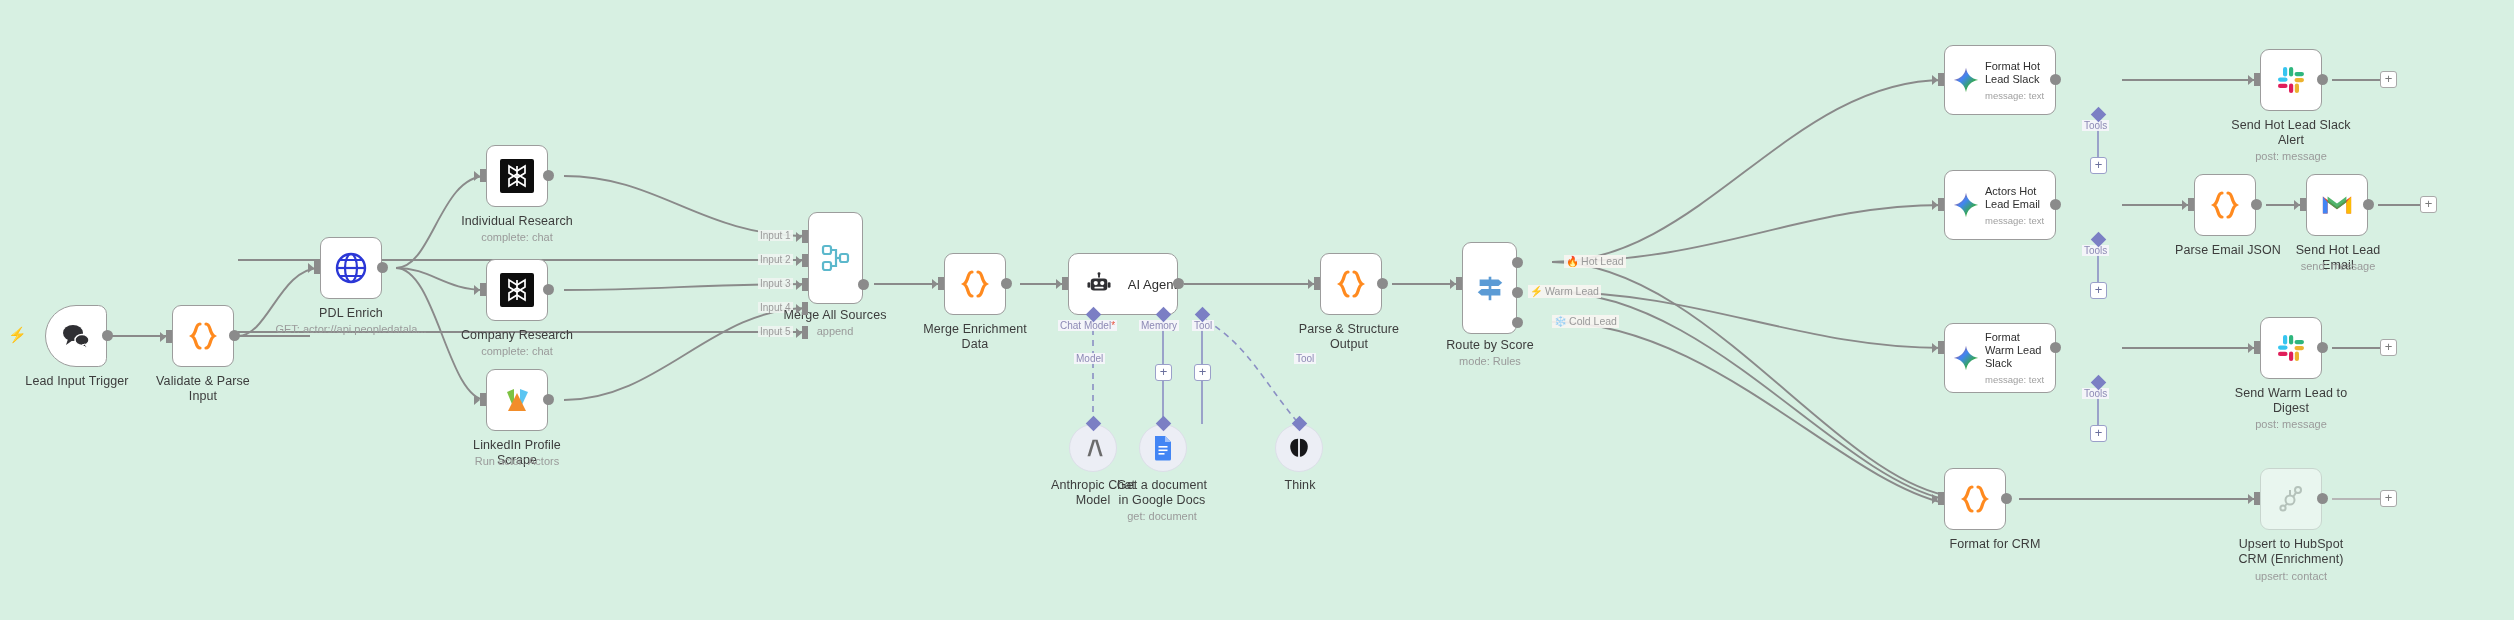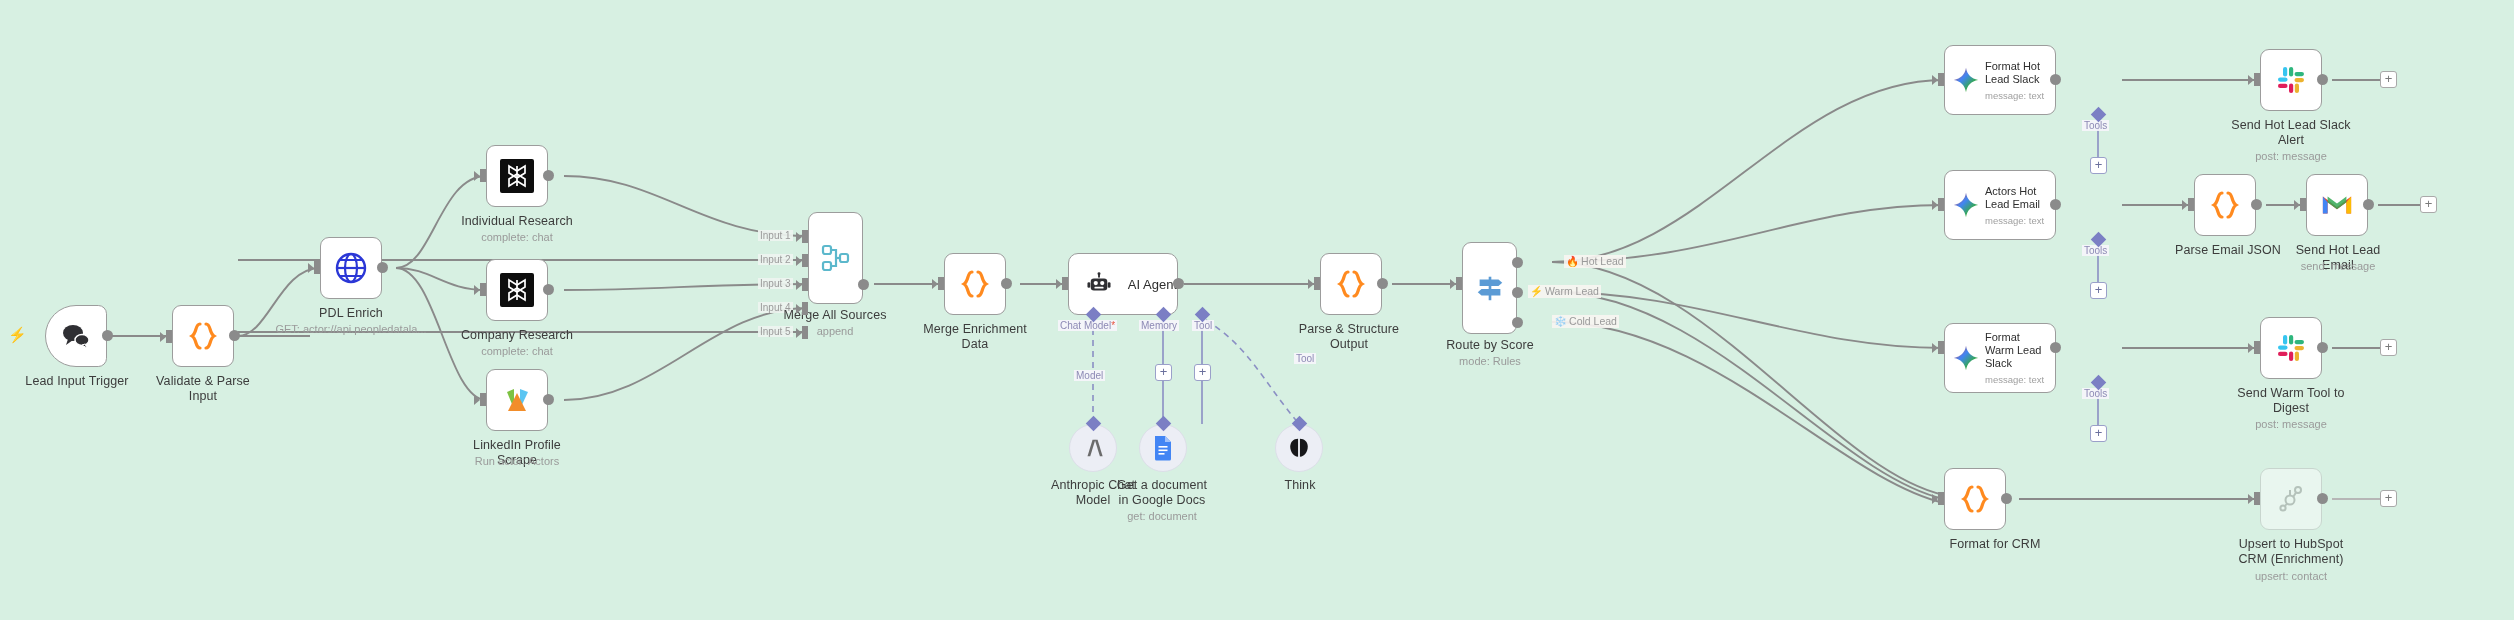--- a/index.html
+++ b/index.html
@@ -398,21 +398,21 @@
   <div class="port-diamond" style="left:1088px; top:309px;"></div>
   <div class="port-diamond" style="left:1158px; top:309px;"></div>
   <div class="port-diamond" style="left:1197px; top:309px;"></div>
 
   <div class="clabel" style="left:1058px; top:320px;">
     <span>Chat Model</span><span class="req">*</span>
   </div>
   <div class="clabel" style="left:1139px; top:320px;">Memory</div>
   <div class="clabel" style="left:1192px; top:320px;">Tool</div>
 
-  <div class="clabel" style="left:1074px; top:370px;">Model</div>
+  <div class="clabel" style="left:1074px; top:353px;">Model</div>
   <div class="clabel" style="left:1294px; top:353px;">Tool</div>
 
   <div class="plus" style="left:1155px; top:364px;">+</div>
   <div class="plus" style="left:1194px; top:364px;">+</div>
 
   <div class="port-diamond" style="left:1088px; top:418px;"></div>
   <div class="circ" style="left:1069px; top:424px;">
     <svg class="ic" width="24" height="22" viewBox="0 0 26 24">
       <path d="M7 21 L12.5 3 L15.5 3 L10 21 Z" fill="#6b6b6b"></path>
       <path d="M15 3 L18 3 L23.5 21 L20.5 21 Z" fill="#6b6b6b"></path>
@@ -594,21 +594,21 @@
       <rect x="13" y="2" width="4.2" height="9.5" rx="2.1" fill="#2eb67d"></rect>
       <rect x="18.5" y="7" width="9.5" height="4.2" rx="2.1" fill="#2eb67d"></rect>
       <rect x="18.5" y="13" width="9.5" height="4.2" rx="2.1" fill="#ecb22e"></rect>
       <rect x="18.8" y="18.5" width="4.2" height="9.5" rx="2.1" fill="#ecb22e"></rect>
       <rect x="13" y="18.5" width="4.2" height="9.5" rx="2.1" fill="#e01e5a"></rect>
       <rect x="2" y="18.8" width="9.5" height="4.2" rx="2.1" fill="#e01e5a"></rect>
     </svg>
   </div>
   <div class="port-out" style="left:2317px; top:342px;"></div>
   <div class="plus grey" style="left:2380px; top:339px;">+</div>
-  <div class="nlabel" style="left:2231px; top:386px; width:120px;">Send Warm Tool to Digest</div>
+  <div class="nlabel" style="left:2231px; top:386px; width:120px;">Send Warm Lead to Digest</div>
   <div class="nsub" style="left:2231px; top:418px; width:120px;">post: message</div>
 
   <div class="port-in" style="left:2254px; top:492px;"></div>
   <div class="node square deactivated" style="left:2260px; top:468px;">
     <svg class="ic" width="30" height="30" viewBox="0 0 30 30">
       <circle cx="22" cy="6" r="3" fill="none" stroke="#8c8c8c" stroke-width="2"></circle>
       <circle cx="14" cy="16" r="4.5" fill="none" stroke="#8c8c8c" stroke-width="2"></circle>
       <circle cx="7" cy="24" r="2.6" fill="none" stroke="#8c8c8c" stroke-width="2"></circle>
       <line x1="17.5" y1="12.5" x2="20" y2="8.5" stroke="#8c8c8c" stroke-width="2"></line>
       <line x1="11" y1="19.5" x2="9" y2="22" stroke="#8c8c8c" stroke-width="2"></line>

